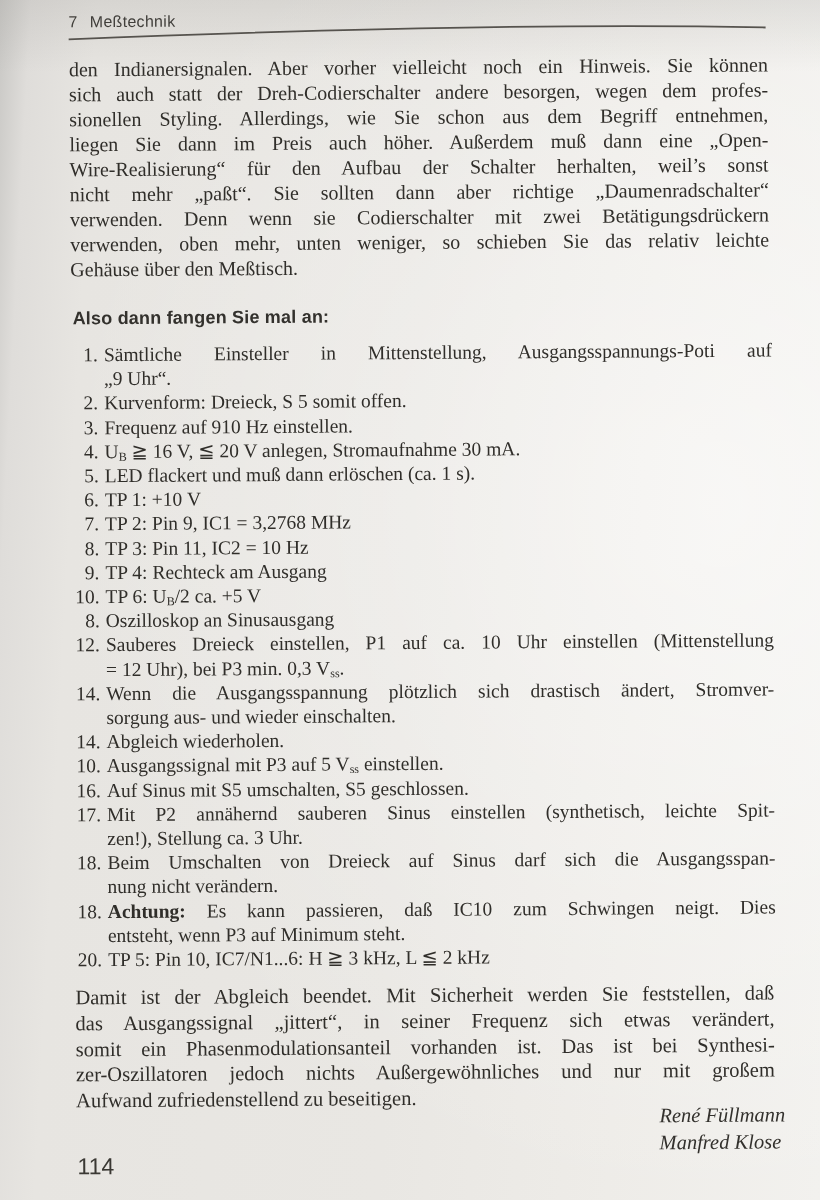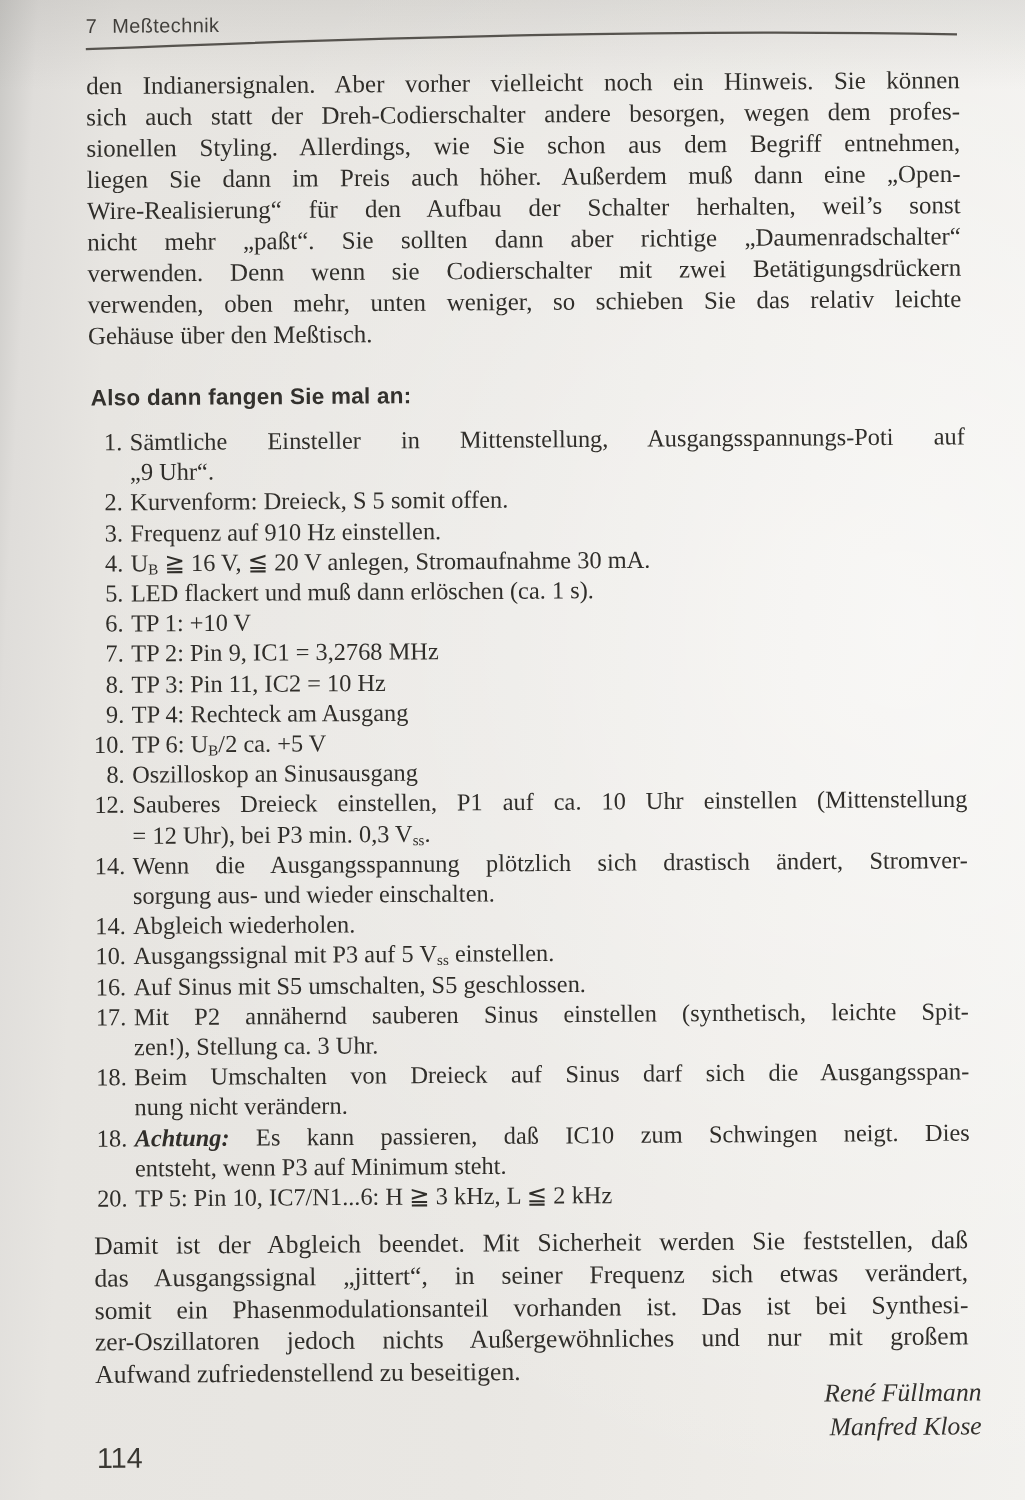--- a/index.html
+++ b/index.html
@@ -33,29 +33,29 @@
     font-size:18px;font-weight:bold;color:#33312d;letter-spacing:0.2px;}
 
   .ilist{position:absolute;left:64px;top:341px;width:710px;
     font-size:19.5px;line-height:24.2px;color:#302e2a;}
   .item{display:flex;}
   .item .num{flex:0 0 36px;text-align:right;}
   .item .body{flex:1;margin-left:6px;}
 
   .closing{position:absolute;left:73px;top:983px;font-size:20.5px;line-height:25.8px;}
 
-  .sigs{position:absolute;right:38px;top:1104px;text-align:right;
+  .sigs{position:absolute;right:38px;top:1104px;
     font-style:italic;font-size:20.5px;line-height:27px;color:#33312d;}
 
   .pagenum{position:absolute;left:74px;top:1151px;
     font-family:"Liberation Sans","DejaVu Sans",sans-serif;
     font-size:23px;color:#3a3833;}
 
   sub{font-size:0.62em;vertical-align:-0.22em;line-height:0;}
-  b{font-weight:bold;font-style:italic;}
+  b{font-weight:bold;}
 </style>
 </head>
 <body>
 
 <div class="page">
   <div class="rot">
 
     <div class="running-header">
       <span class="num">7</span><span>Meßtechnik</span>
     </div>

